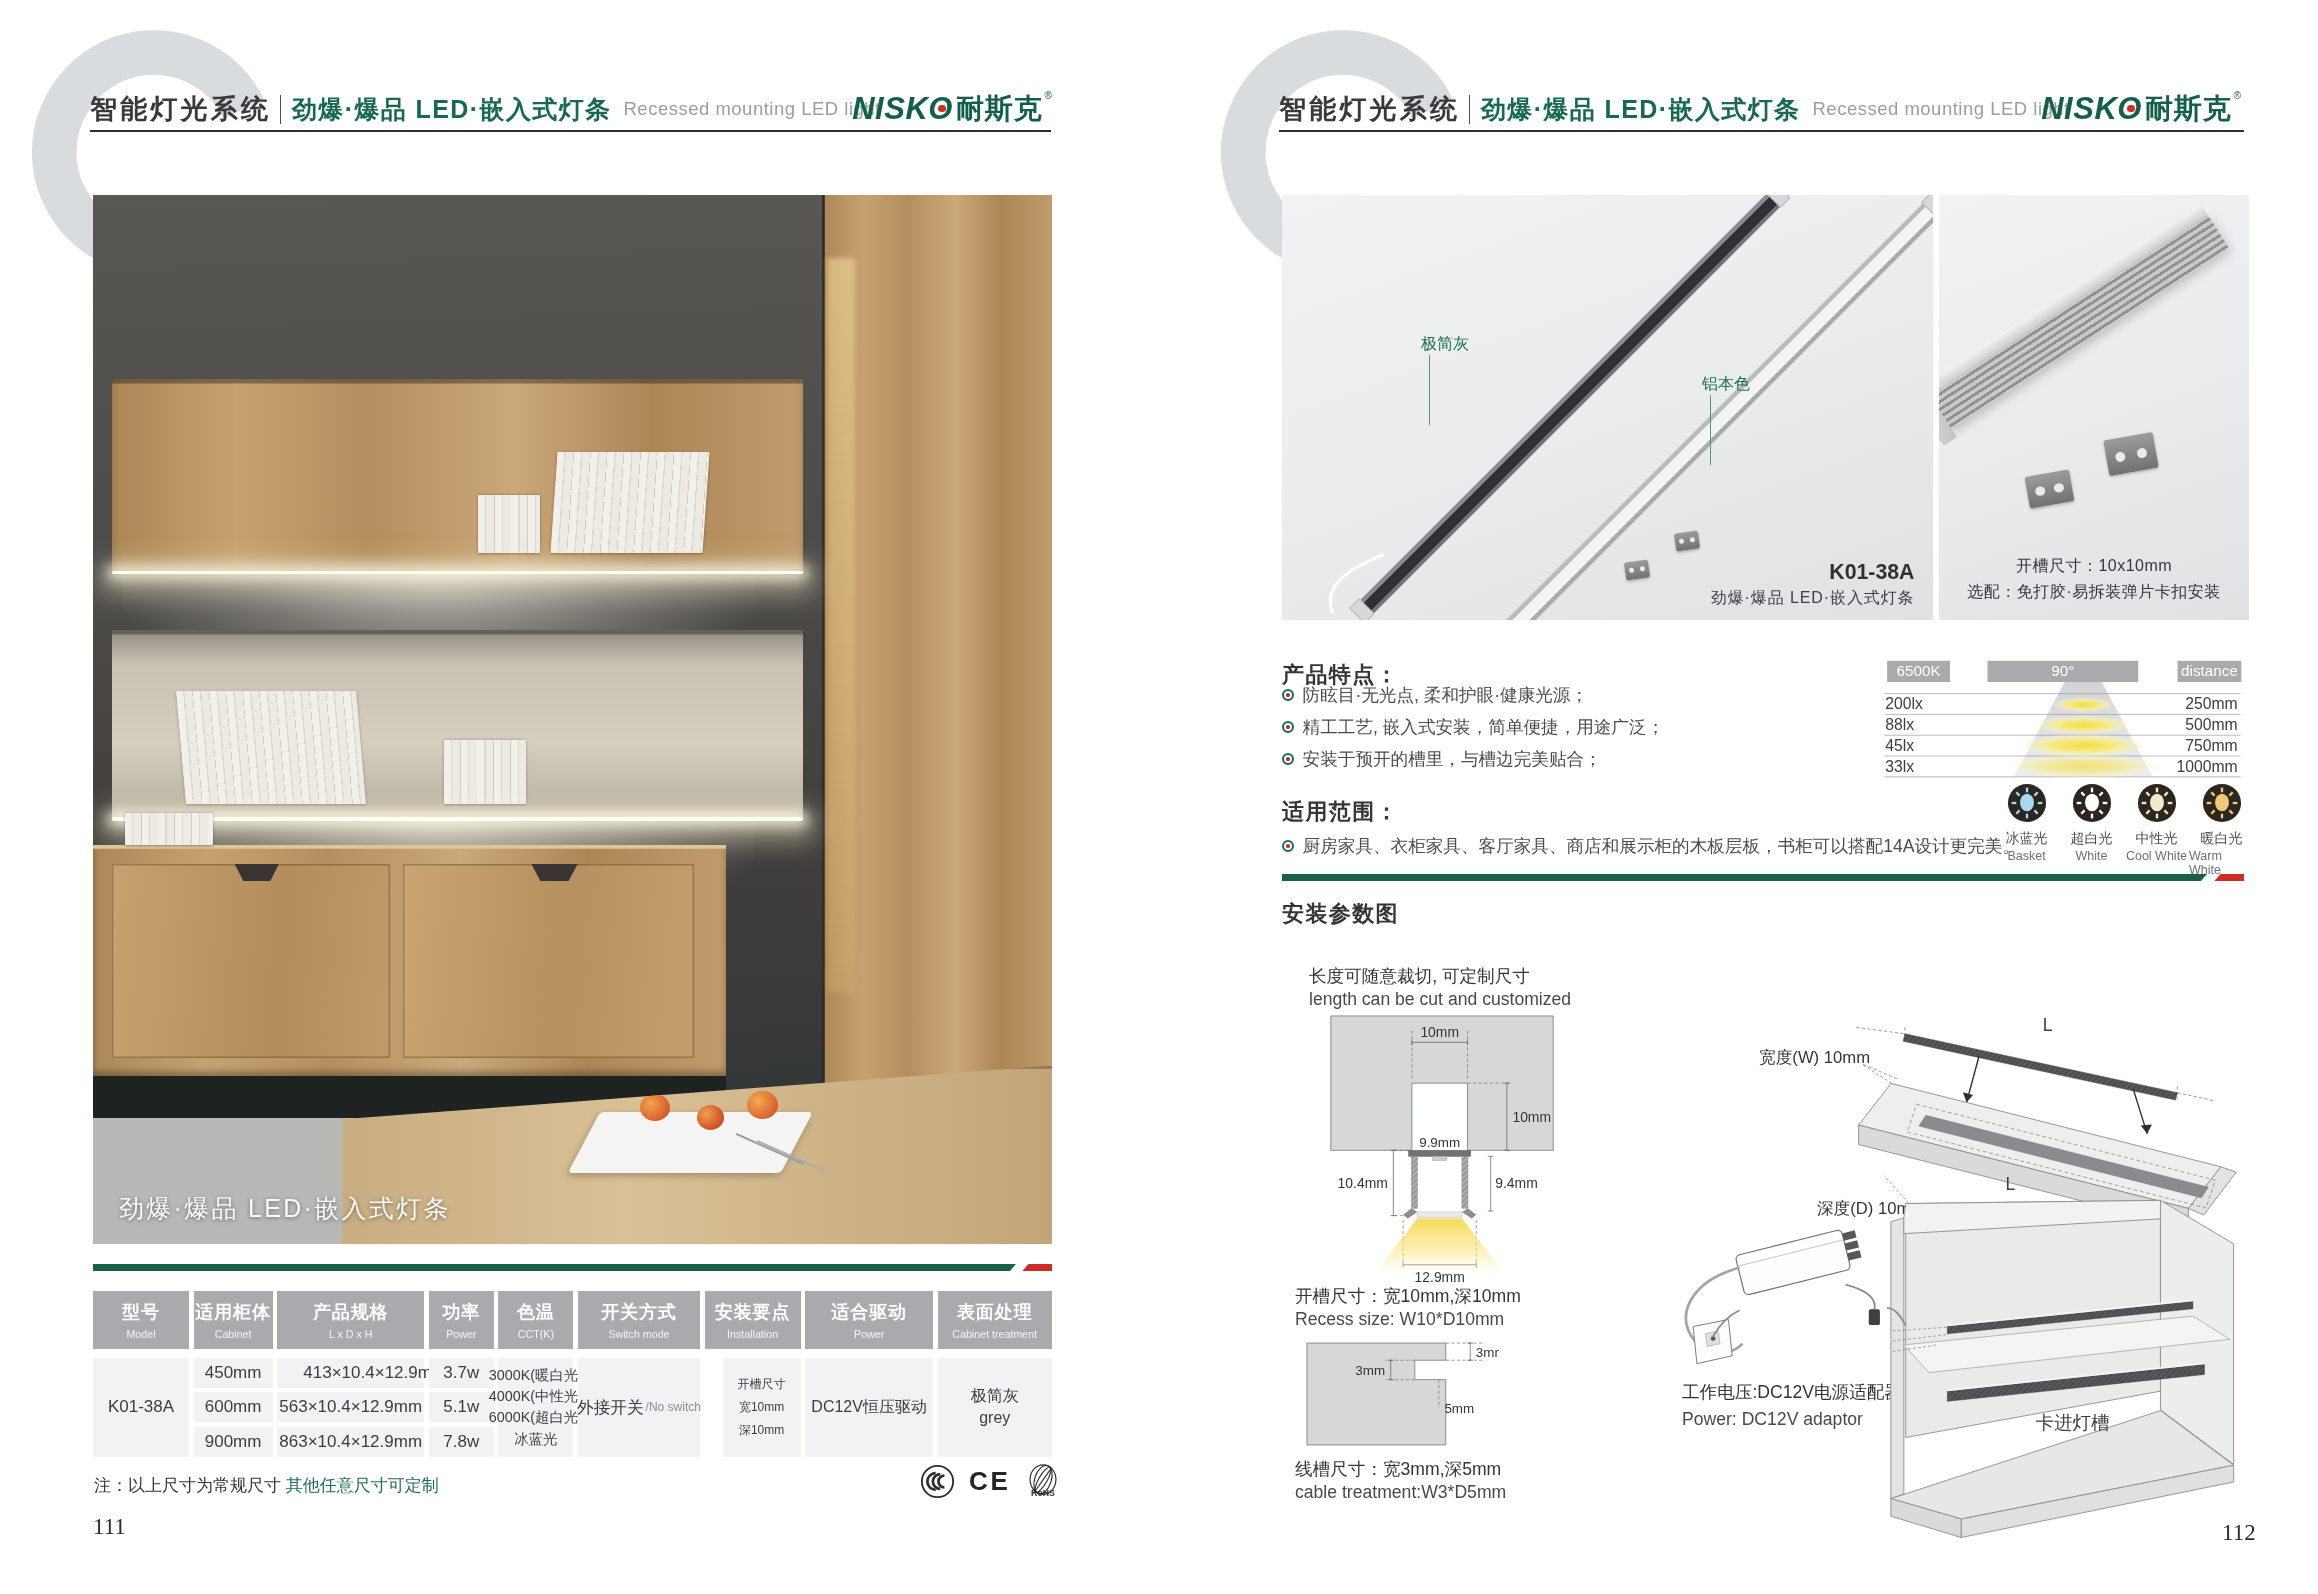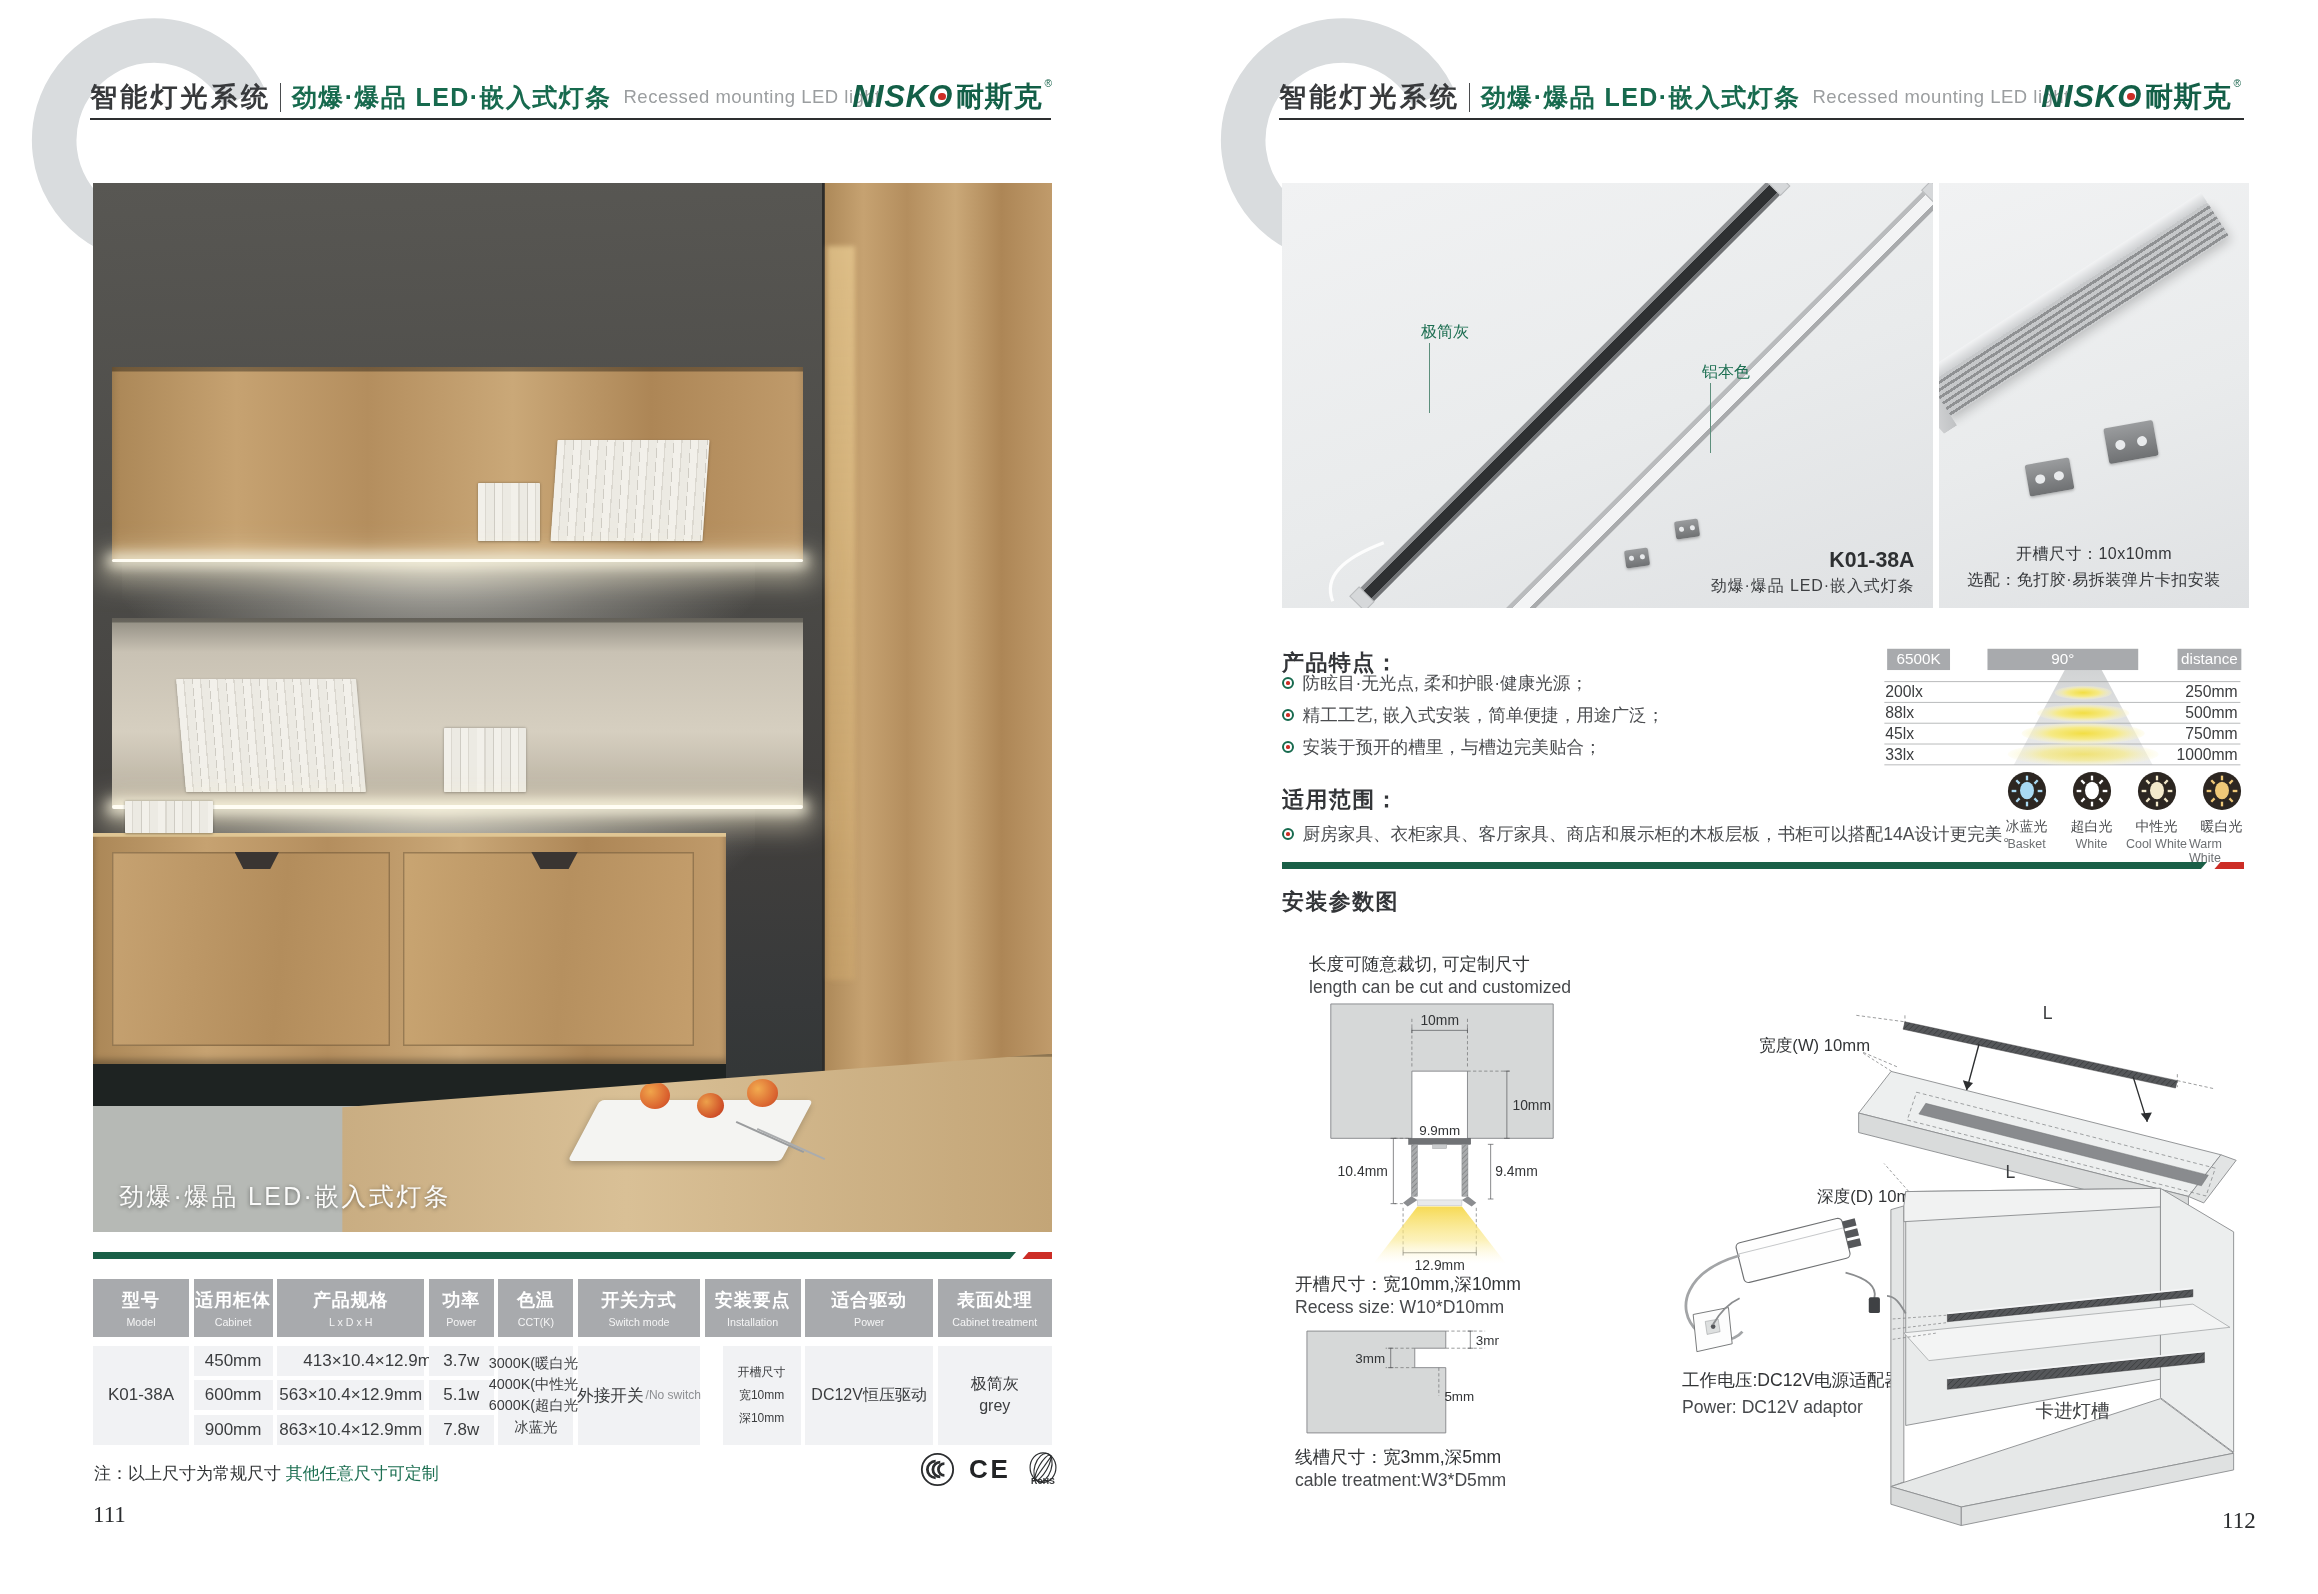--- a/index.html
+++ b/index.html
@@ -1,18 +1,18 @@
 <!DOCTYPE html>
 <html style="font-size:7.4px"><head>
 <meta charset="utf-8">
 <style>
   html,body{margin:0;padding:0;background:#ffffff;}
   body{font-family:"Liberation Sans","DejaVu Sans",sans-serif;color:#35373a;}
   .sheet{position:relative;width:2334px;height:1595px;background:#fff;overflow:hidden;}
-  .page{position:absolute;top:0;width:1144px;height:1120px;}
+  .page{position:absolute;top:12px;width:1144px;height:1120px;}
   .page.left{left:0;}
   .page.right{left:1189px;}
   .abs{position:absolute;}
 
   
   .cwm{position:absolute;left:24px;top:8.3px;}
   .hdr{position:absolute;left:90px;top:73px;height:48px;display:flex;align-items:center;white-space:nowrap;}
   .hcn{font-size:27px;font-weight:bold;color:#37393b;letter-spacing:3.2px;}
   .hsep{width:1.4px;height:29px;background:#4a4c4e;margin:0 11px 0 8.3px;}
   .hsub{font-size:25px;font-weight:bold;color:#176a4e;letter-spacing:1.4px;}

